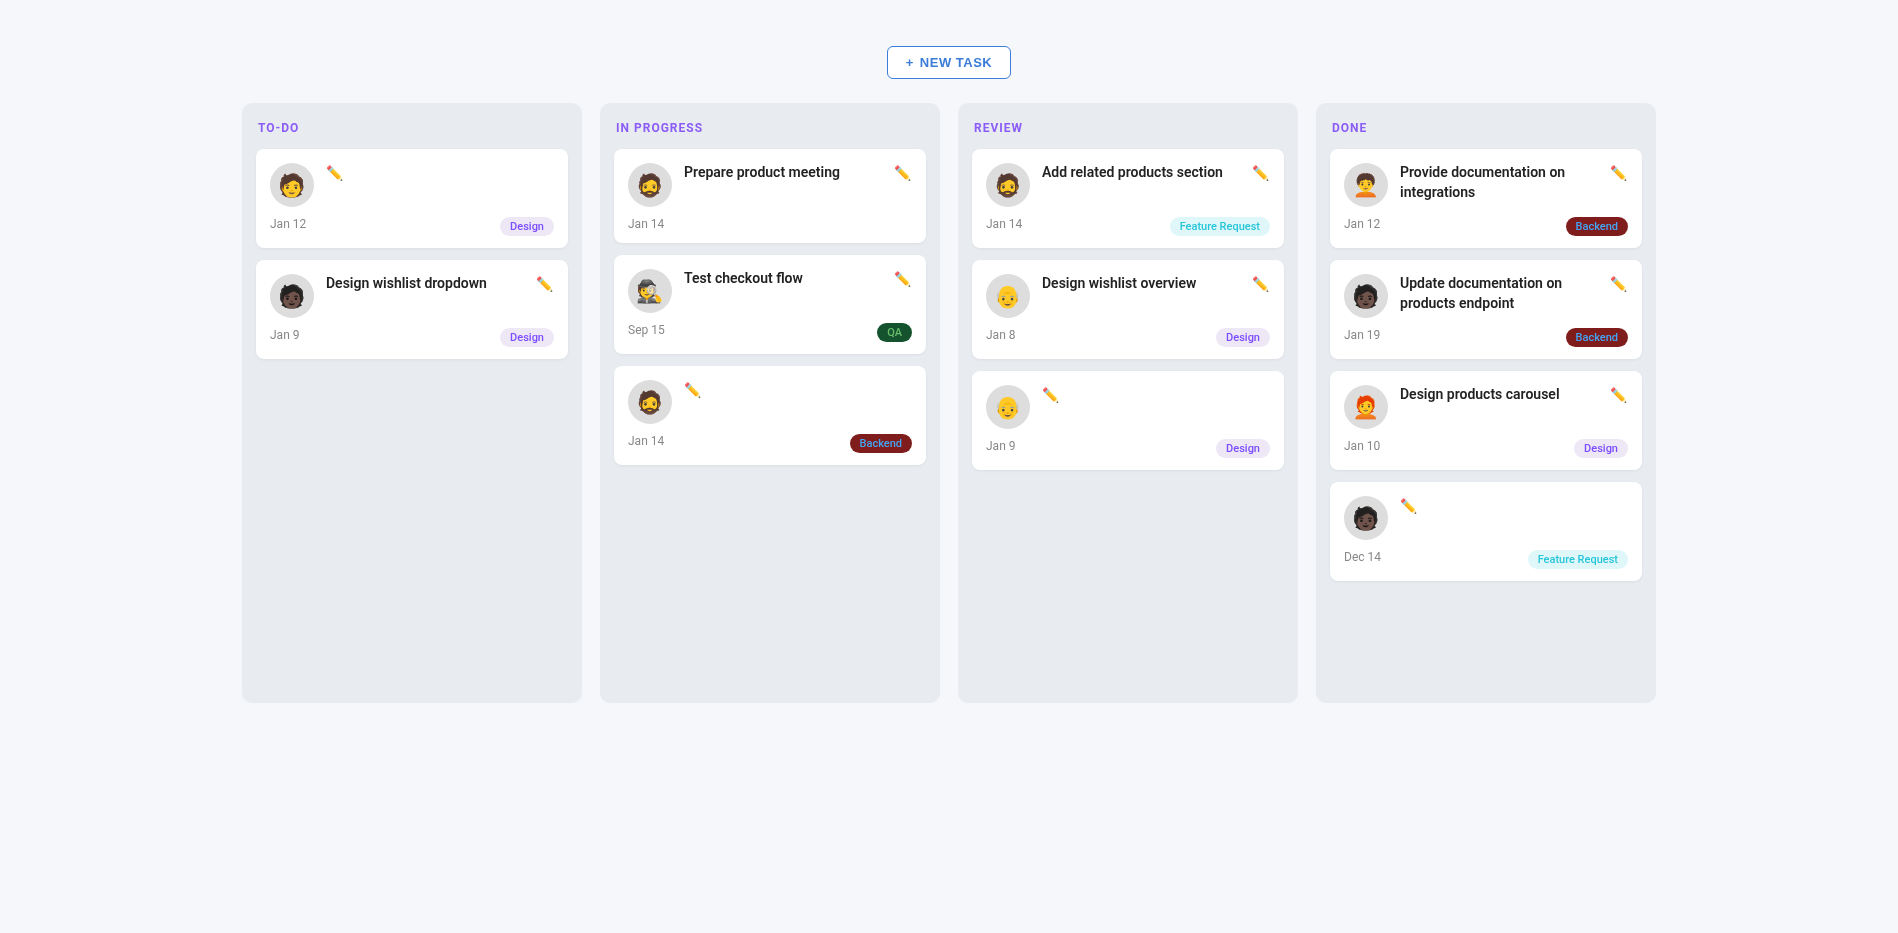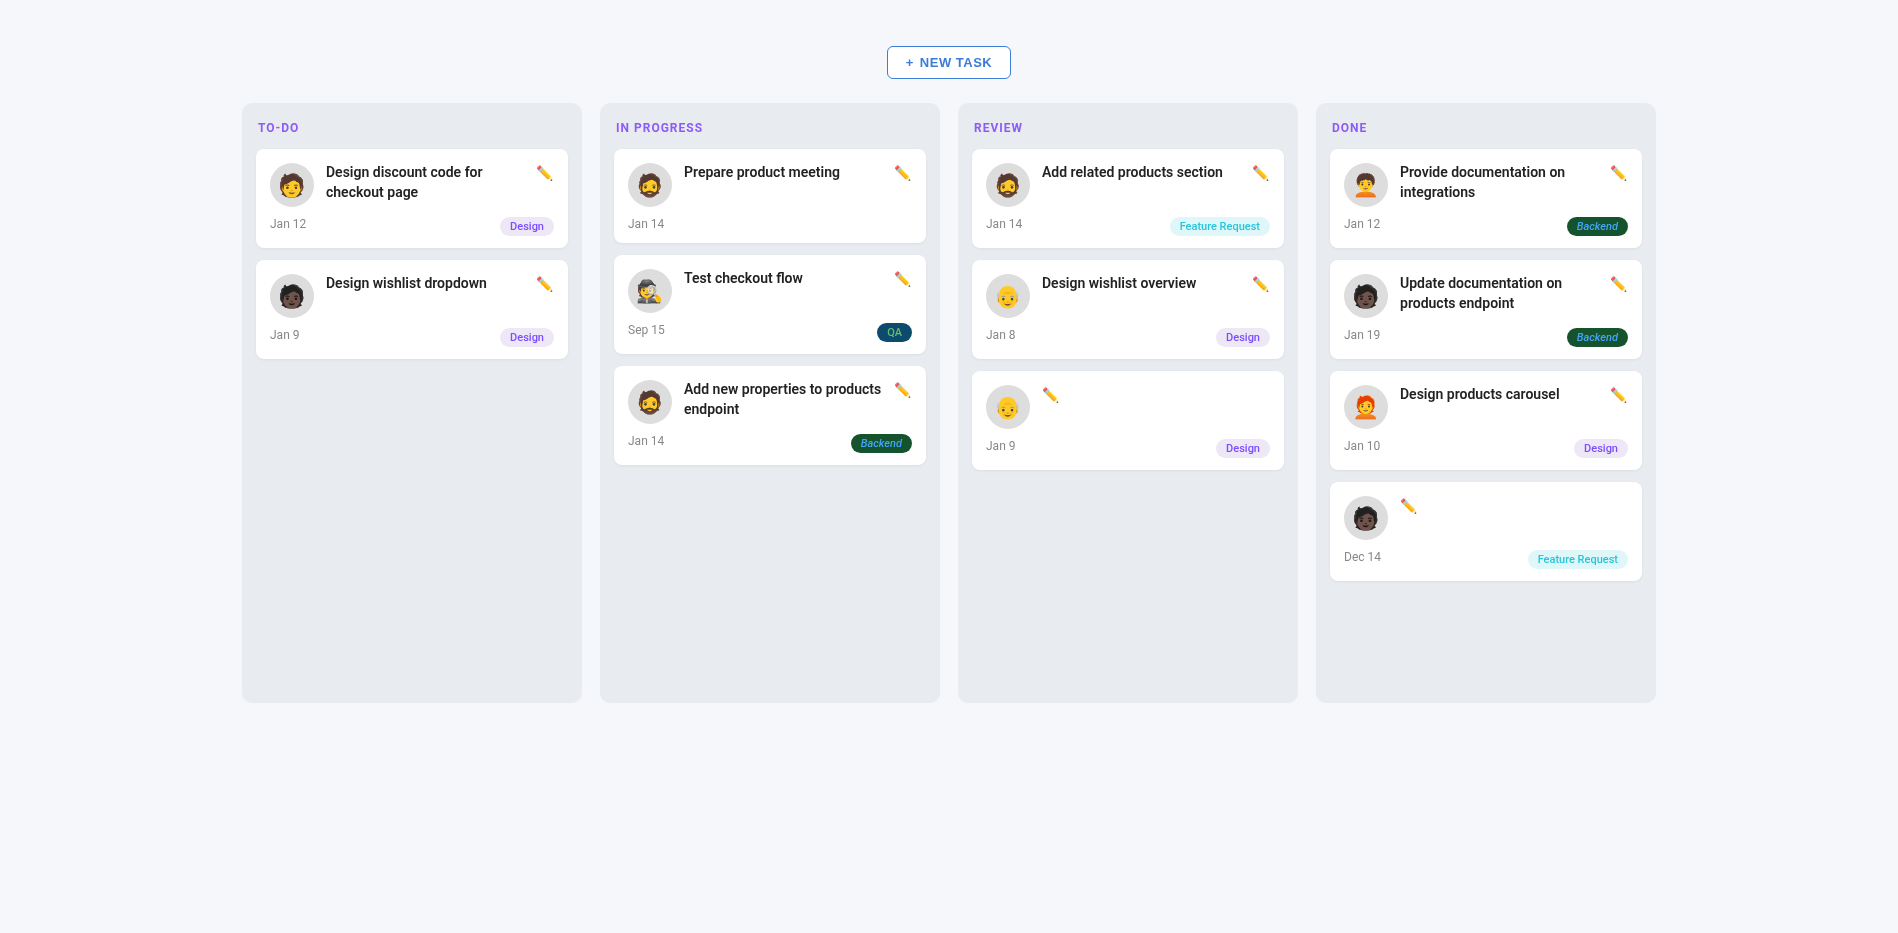--- a/index.html
+++ b/index.html
@@ -111,45 +111,42 @@
       font-size: 12px;
       color: #888;
     }
     .tag {
       font-size: 11px;
       font-weight: 500;
       padding: 3px 10px;
       border-radius: 20px;
     }
     .tag-design { background: #ede7f6; color: #7c4dff; }
-    .tag-backend { background: #14532d; color: #42a5f5; font-style: italic; }
-    .tag-qa { background: #0c4a6e; color: #66bb6a; }
+    .tag-backend { background: #7f1d1d; color: #42a5f5; }
+    .tag-qa { background: #14532d; color: #66bb6a; }
     .tag-feature { background: #e0f7fa; color: #26c6da; }
   </style>
 </head>
 <body>
 
 <div class="page-header">
   <h1 class="page-title"></h1>
   <button class="new-task-btn">
     <span>+</span>
     <span>NEW TASK</span>
   </button>
 </div>
 
 <div class="board" id="board">
     <div class="column">
       <div class="column-header">TO-DO</div>
       <div class="cards-list">
         <div class="card">
           <div class="card-top">
             <div class="avatar">🧑</div>
-            <div class="card-title-area">
-              <div class="card-title">Design discount code for checkout page</div>
-            </div>
             <div class="edit-icon">✏️</div>
           </div>
           <div class="card-bottom">
             <span class="card-date">Jan 12</span>
             <span class="tag tag-design">Design</span>
           </div>
         </div>
         <div class="card">
           <div class="card-top">
             <div class="avatar">🧑🏿</div>
@@ -189,23 +186,20 @@
             <div class="edit-icon">✏️</div>
           </div>
           <div class="card-bottom">
             <span class="card-date">Sep 15</span>
             <span class="tag tag-qa">QA</span>
           </div>
         </div>
         <div class="card">
           <div class="card-top">
             <div class="avatar">🧔</div>
-            <div class="card-title-area">
-              <div class="card-title">Add new properties to products endpoint</div>
-            </div>
             <div class="edit-icon">✏️</div>
           </div>
           <div class="card-bottom">
             <span class="card-date">Jan 14</span>
             <span class="tag tag-backend">Backend</span>
           </div>
         </div>
       </div>
     </div>
     <div class="column">

